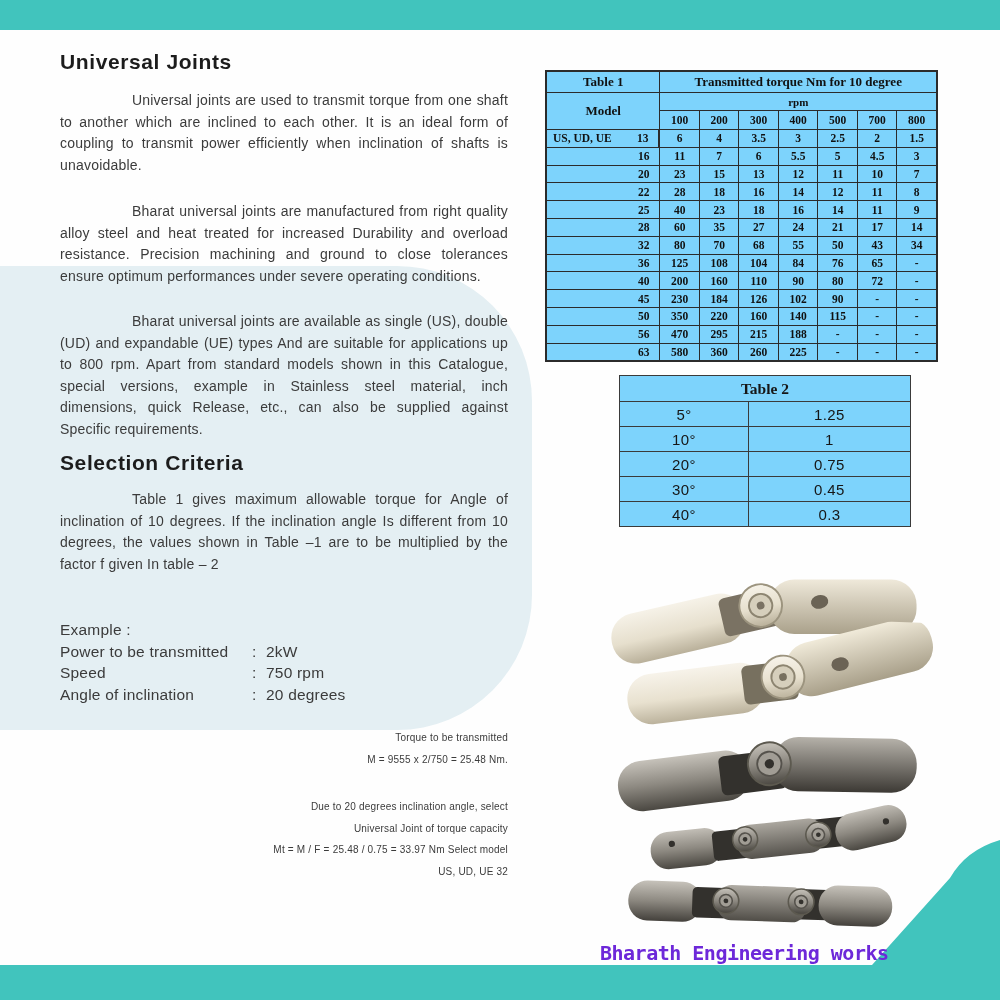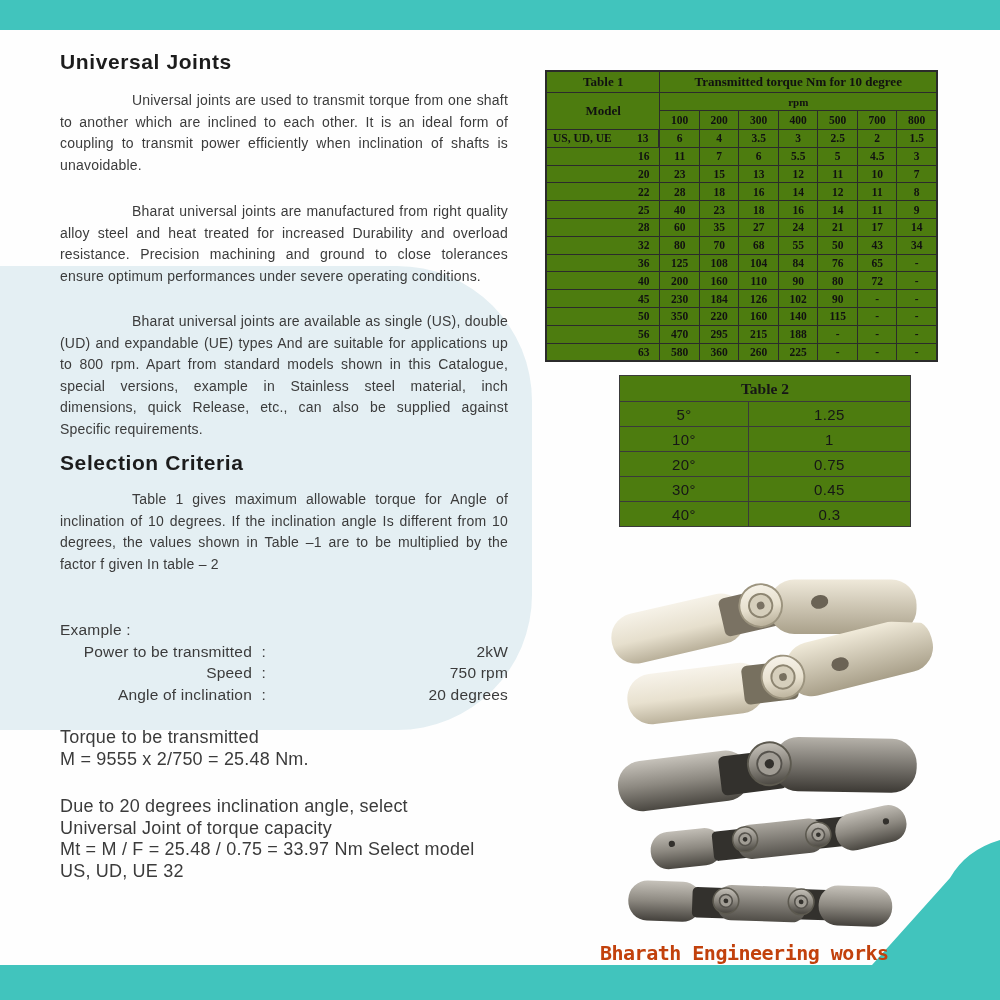--- a/index.html
+++ b/index.html
@@ -25,27 +25,27 @@
     font-size:21px;line-height:24px;margin:11px 0 14px;color:#1c1c1c;
     letter-spacing:.6px;font-weight:bold;
   }
   .left-col p{
     margin:0;font-size:14px;line-height:21.5px;text-align:justify;
     letter-spacing:.2px;text-indent:72px;
   }
   .left-col p.mt{margin-top:25px;}
   .ex-block{margin-top:44px;font-size:15.5px;line-height:21.5px;}
   .ex-title{letter-spacing:.2px;}
-  .ex-row{display:grid;grid-template-columns:192px 14px auto;letter-spacing:.2px;text-align:right;}
-  .plain-block{margin-top:22px;font-size:18px;line-height:21.5px;letter-spacing:.2px;}
+  .ex-row{display:grid;grid-template-columns:192px 14px auto;letter-spacing:.2px;}
+  .plain-block{margin-top:22px;font-size:10px;line-height:21.5px;letter-spacing:.2px;text-align:right;}
   .plain-block.mt2{margin-top:26px;}
   .plain-block div{white-space:nowrap;}
   
   .t1{position:absolute;left:545px;top:70px;}
-  table{border-collapse:collapse;background:#4d7c0f;}
+  table{border-collapse:collapse;background:#7dd3fc;}
   .t1 table{width:393px;font-family:"Liberation Serif",serif;color:#111;}
   .t1 th,.t1 td{border:1px solid #2b2b2b;text-align:center;padding:0;}
   .t1 table{border:2px solid #2b2b2b;}
   .t1 .title-row th{font-size:13px;font-weight:bold;height:20px;}
   .t1 .rpm-head{font-size:11px;font-weight:bold;height:17px;text-align:center;}
   .t1 .model-head{font-size:13px;font-weight:bold;width:114px;}
   .t1 .rpm-cols th{font-size:11.5px;font-weight:bold;height:18px;width:39px;}
   .t1 tbody td{font-size:11.5px;font-weight:bold;height:16.8px;}
   .t1 td.model-cell{text-align:right;padding-right:10px;}
   .t1 td.model-cell.first{display:flex;justify-content:space-between;align-items:center;
@@ -58,21 +58,21 @@
   .t2 th,.t2 td{border:1px solid #3a3a3a;text-align:center;}
   .t2 .title-row th{font-family:"Liberation Serif",serif;font-size:15.5px;font-weight:bold;height:23px;}
   .t2 .head-row th{font-family:"Liberation Serif",serif;font-size:15.5px;font-weight:bold;height:23px;width:146px;}
   .t2 tbody td{font-family:"Liberation Sans",sans-serif;font-size:15px;height:22px;letter-spacing:.4px;}
   
   .photo{position:absolute;}
   
   .brand{
     position:absolute;left:600px;top:941px;width:320px;
     font-family:"DejaVu Sans Mono",monospace;font-weight:bold;
-    font-size:20px;letter-spacing:-.5px;color:#c2410c;white-space:nowrap;
+    font-size:20px;letter-spacing:-.5px;color:#6d28d9;white-space:nowrap;
   }
 </style>
 </head>
 <body>
 
 <div class="top-bar"></div>
 <div class="pale-blob"></div>
 <div class="bottom-bar"></div>
 <svg class="corner-wedge" viewBox="0 0 150 170" aria-hidden="true">
   <path d="M150,10 Q116,20 100,48 L22,135 L150,135 Z" fill="#41c4bd"></path>

